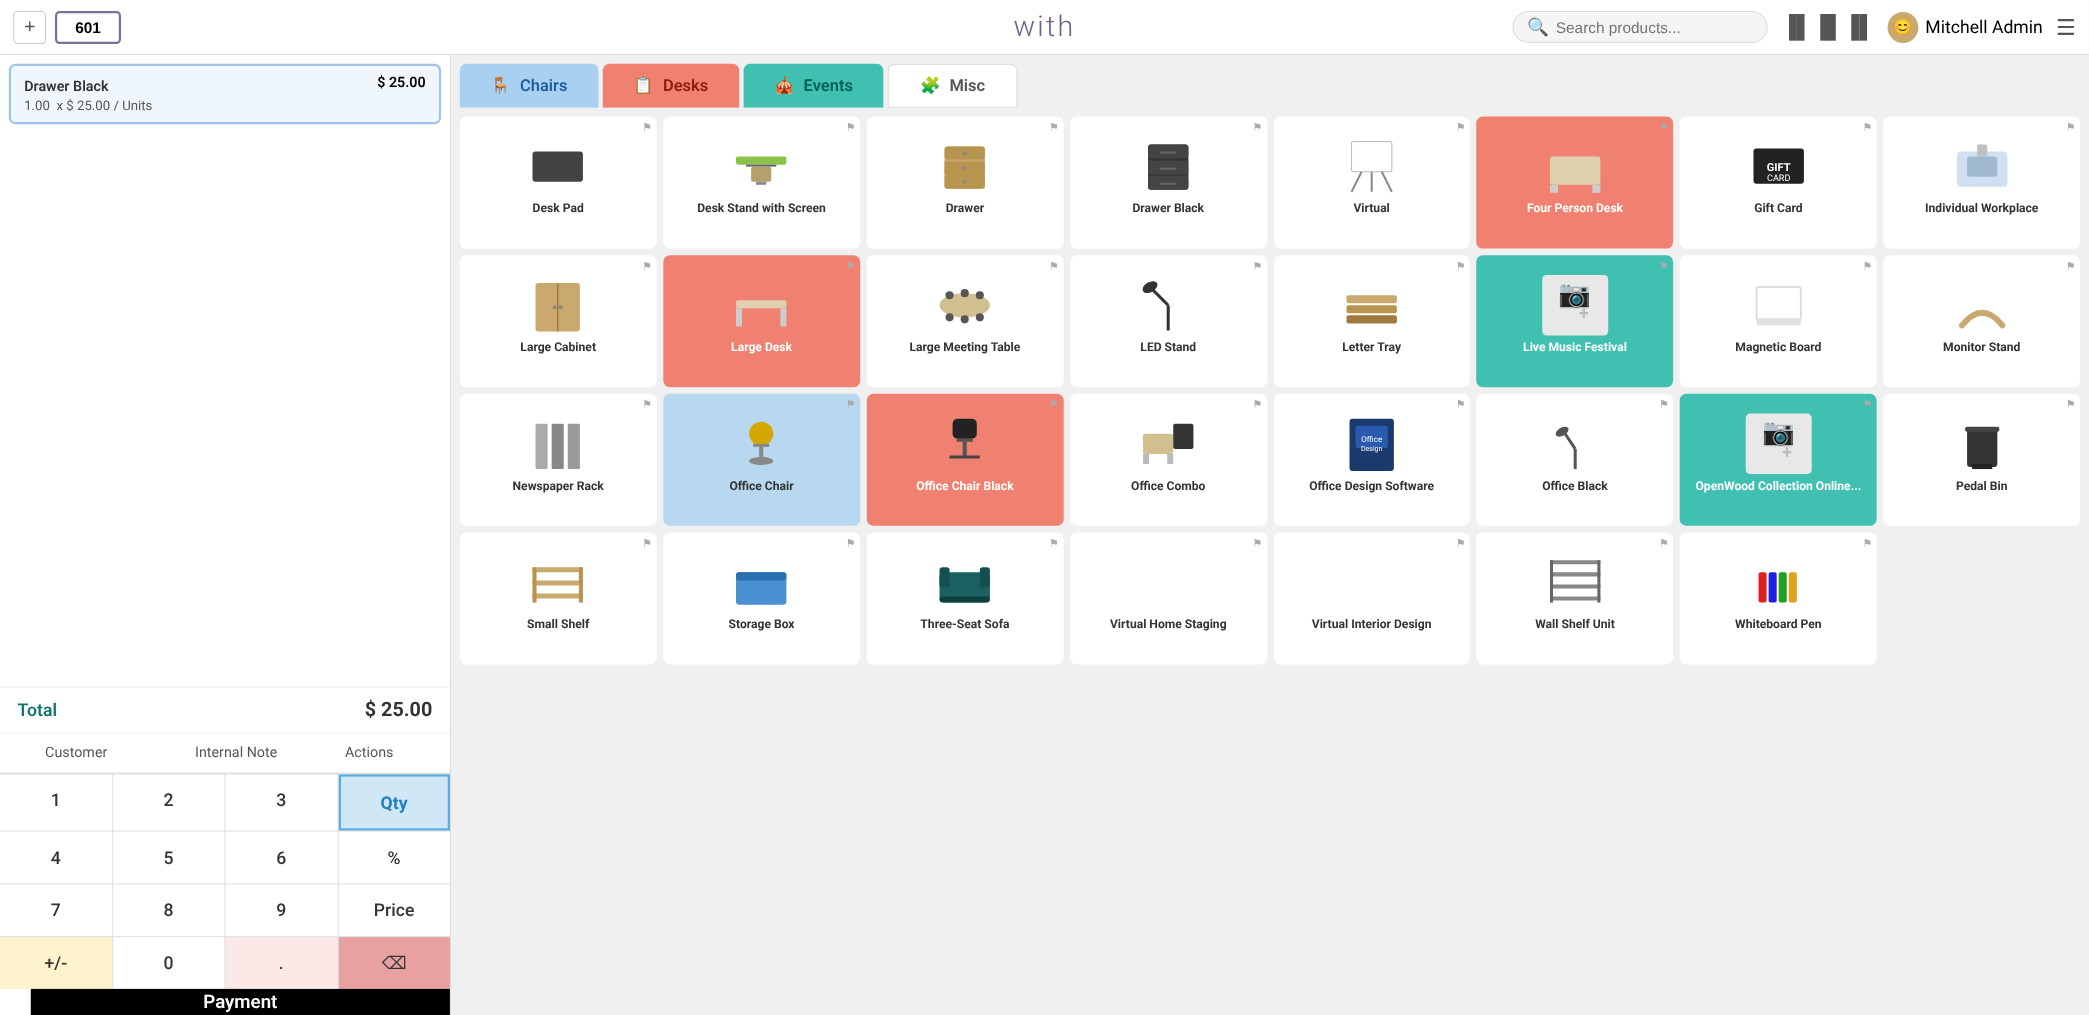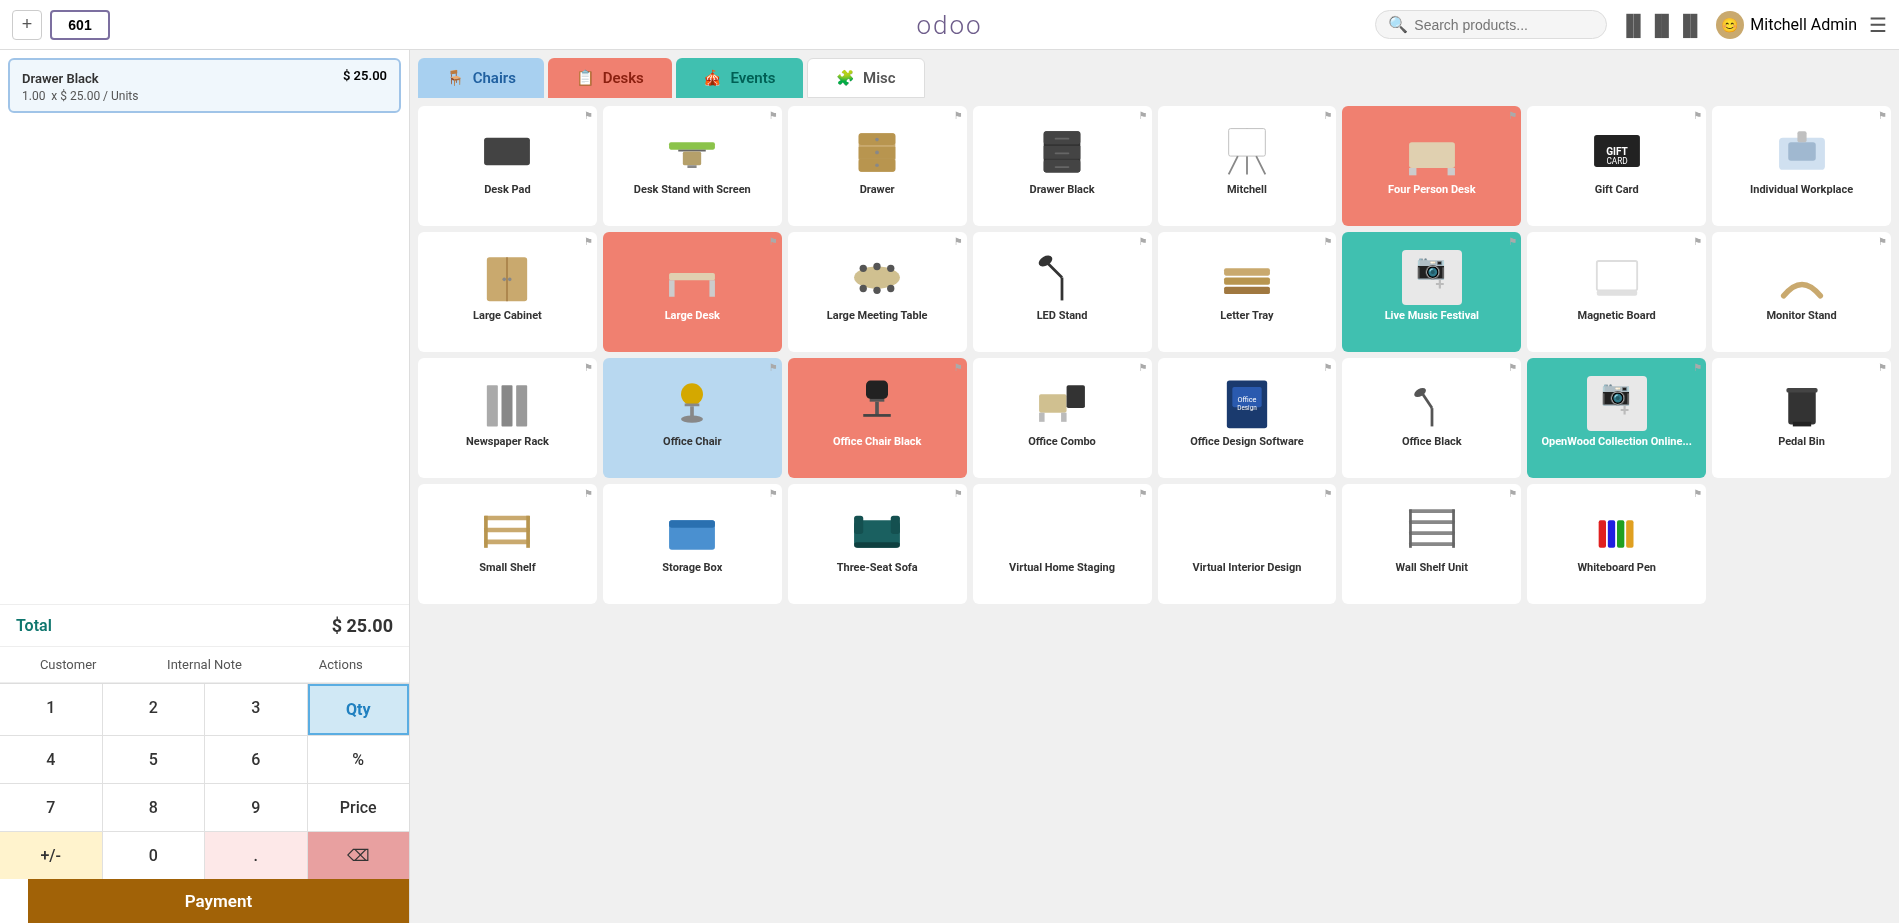--- a/index.html
+++ b/index.html
@@ -26,28 +26,28 @@
     .left-panel { width: 410px; background: #fff; display: flex; flex-direction: column; border-right: 1px solid #ddd; }
     .order-items { flex: 1; padding: 8px; overflow-y: auto; }
     .order-item { border: 2px solid #a0c4e8; border-radius: 6px; padding: 8px 12px; margin-bottom: 4px; background: #f0f7fc; }
     .order-item-name { font-weight: 600; font-size: 13px; color: #333; }
     .order-item-price-right { float: right; font-weight: 600; font-size: 13px; }
     .order-item-detail { font-size: 12px; color: #555; margin-top: 2px; }
     .total-bar { padding: 10px 16px; border-top: 1px solid #eee; display: flex; justify-content: space-between; align-items: center; }
     .total-label { font-size: 16px; font-weight: 600; color: #0f766e; }
     .total-amount { font-size: 18px; font-weight: 700; color: #333; }
     .action-tabs { display: flex; border-top: 1px solid #eee; border-bottom: 1px solid #eee; }
-    .action-tab { flex: 1; padding: 10px; text-align: center; font-size: 13px; cursor: pointer; color: #555; }
+    .action-tab { flex: 1; padding: 10px; font-size: 13px; cursor: pointer; color: #555; margin-left: 31px; }
     .numpad { display: grid; grid-template-columns: repeat(4, 1fr); gap: 1px; background: #e0e0e0; border-top: 1px solid #ddd; }
     .numpad-btn { background: #fff; padding: 14px; text-align: center; font-size: 16px; cursor: pointer; color: #333; font-weight: 500; }
     .numpad-btn.active { background: #d0e8f5; border: 2px solid #5aade2; color: #2080c0; font-weight: 700; }
     .numpad-btn.yellow { background: #fff3cd; }
     .numpad-btn.pink { background: #fde8e8; }
     .numpad-btn.red { background: #e8a0a0; }
-    .payment-btn { background: #a16207; color: white; padding: 12px; text-align: center; font-size: 17px; font-weight: 600; cursor: pointer; margin-left: 28px; }
+    .payment-btn { background: #000000; color: white; padding: 2px; text-align: center; font-size: 17px; font-weight: 600; cursor: pointer; margin-left: 28px; }
 
     
     .right-panel { flex: 1; display: flex; flex-direction: column; overflow: hidden; }
     .category-tabs { display: flex; gap: 0; padding: 8px 8px 0 8px; background: #f0f0f0; }
     .cat-tab { padding: 10px 28px; border-radius: 6px 6px 0 0; font-size: 15px; font-weight: 600; cursor: pointer; display: flex; align-items: center; gap: 8px; margin-right: 4px; }
     .cat-tab.chairs { background: #a8d0f0; color: #2060a0; }
     .cat-tab.desks { background: #f08070; color: #8b2010; }
     .cat-tab.events { background: #40c0b0; color: #006055; }
     .cat-tab.misc { background: #fff; color: #555; border: 1px solid #ddd; }
     .product-grid { flex: 1; overflow-y: auto; padding: 8px; background: #f0f0f0; display: grid; grid-template-columns: repeat(8, 1fr); gap: 6px; align-content: start; }
@@ -64,21 +64,21 @@
     .photo-placeholder { width: 60px; height: 55px; background: #e8e8e8; border-radius: 4px; display: flex; flex-direction: column; align-items: center; justify-content: center; gap: 2px; }
   </style>
 </head>
 <body>
 
 <div class="topbar">
   <div class="topbar-left">
     <button class="add-btn">+</button>
     <input class="order-num" type="text" value="601" style="">
   </div>
-  <div class="topbar-center">odoo</div>
+  <div class="topbar-center">with</div>
   <div class="topbar-right">
     <div class="search-box">
       <span>🔍</span>
       <input type="text" placeholder="Search products..." style="">
     </div>
     <span class="barcode-icon">▐▌▐▌▐▌</span>
     <div class="user-btn">
       <div class="user-avatar">😊</div>
       <span>Mitchell Admin</span>
     </div>
@@ -201,21 +201,21 @@
         <div class="product-card">
           <span class="info-badge">⚑</span>
           <div class="product-img">
             <svg viewBox="0 0 60 60" xmlns="http://www.w3.org/2000/svg" width="65" height="60">
               <line x1="30" y1="5" x2="30" y2="55" stroke="#888" stroke-width="2"></line>
               <rect x="10" y="5" width="40" height="30" rx="2" fill="white" stroke="#bbb" stroke-width="1"></rect>
               <line x1="20" y1="35" x2="10" y2="55" stroke="#888" stroke-width="2"></line>
               <line x1="40" y1="35" x2="50" y2="55" stroke="#888" stroke-width="2"></line>
             </svg>
           </div>
-          <div class="product-name">Mitchell</div>
+          <div class="product-name">Virtual</div>
         </div>
         <div class="product-card highlighted-red">
           <span class="info-badge">⚑</span>
           <div class="product-img">
             <svg viewBox="0 0 60 60" xmlns="http://www.w3.org/2000/svg" width="65" height="60">
               <rect x="5" y="20" width="50" height="28" rx="3" fill="#e0d0b0"></rect>
               <rect x="5" y="48" width="8" height="8" fill="#ccc"></rect>
               <rect x="47" y="48" width="8" height="8" fill="#ccc"></rect>
             </svg>
           </div>

